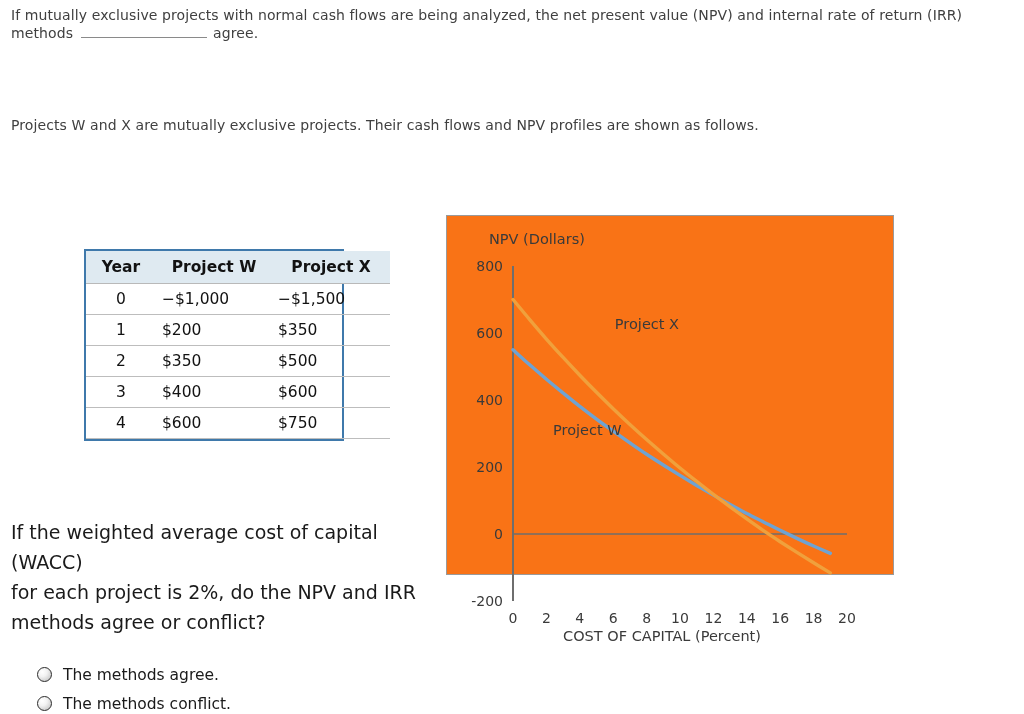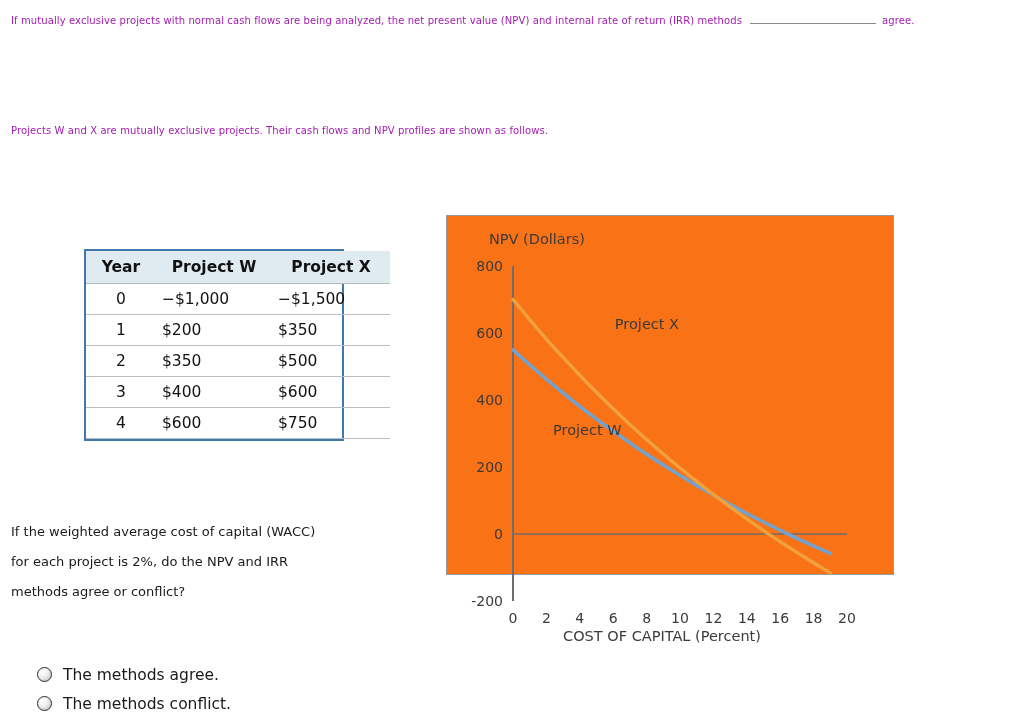--- a/index.html
+++ b/index.html
@@ -13,23 +13,23 @@
     height: 714px;
     position: relative;
     font-family: "DejaVu Sans", "Liberation Sans", sans-serif;
     color: #1a1a1a;
     overflow: hidden;
   }
 
   
   .para {
     position: absolute;
-    font-size: 10px;
-    line-height: 30px;
-    color: #a21caf;
+    font-size: 14px;
+    line-height: 18px;
+    color: #404040;
     letter-spacing: 0.1px;
   }
   #intro-paragraph {
     left: 11px;
     top: 6px;
     width: 995px;
   }
   .blank-line {
     display: inline-block;
     width: 126px;
@@ -90,21 +90,21 @@
   table.cashflow tbody tr:last-child td {
     border-bottom: 1px solid #bdbdbd;
   }
 
   
   #question-block {
     position: absolute;
     left: 11px;
     top: 517px;
     width: 420px;
-    font-size: 13px;
+    font-size: 19px;
     line-height: 30px;
   }
   #options-list {
     position: absolute;
     left: 37px;
     top: 614px;
     width: 390px;
     margin-top: 46px;
   }
   .option-row {

